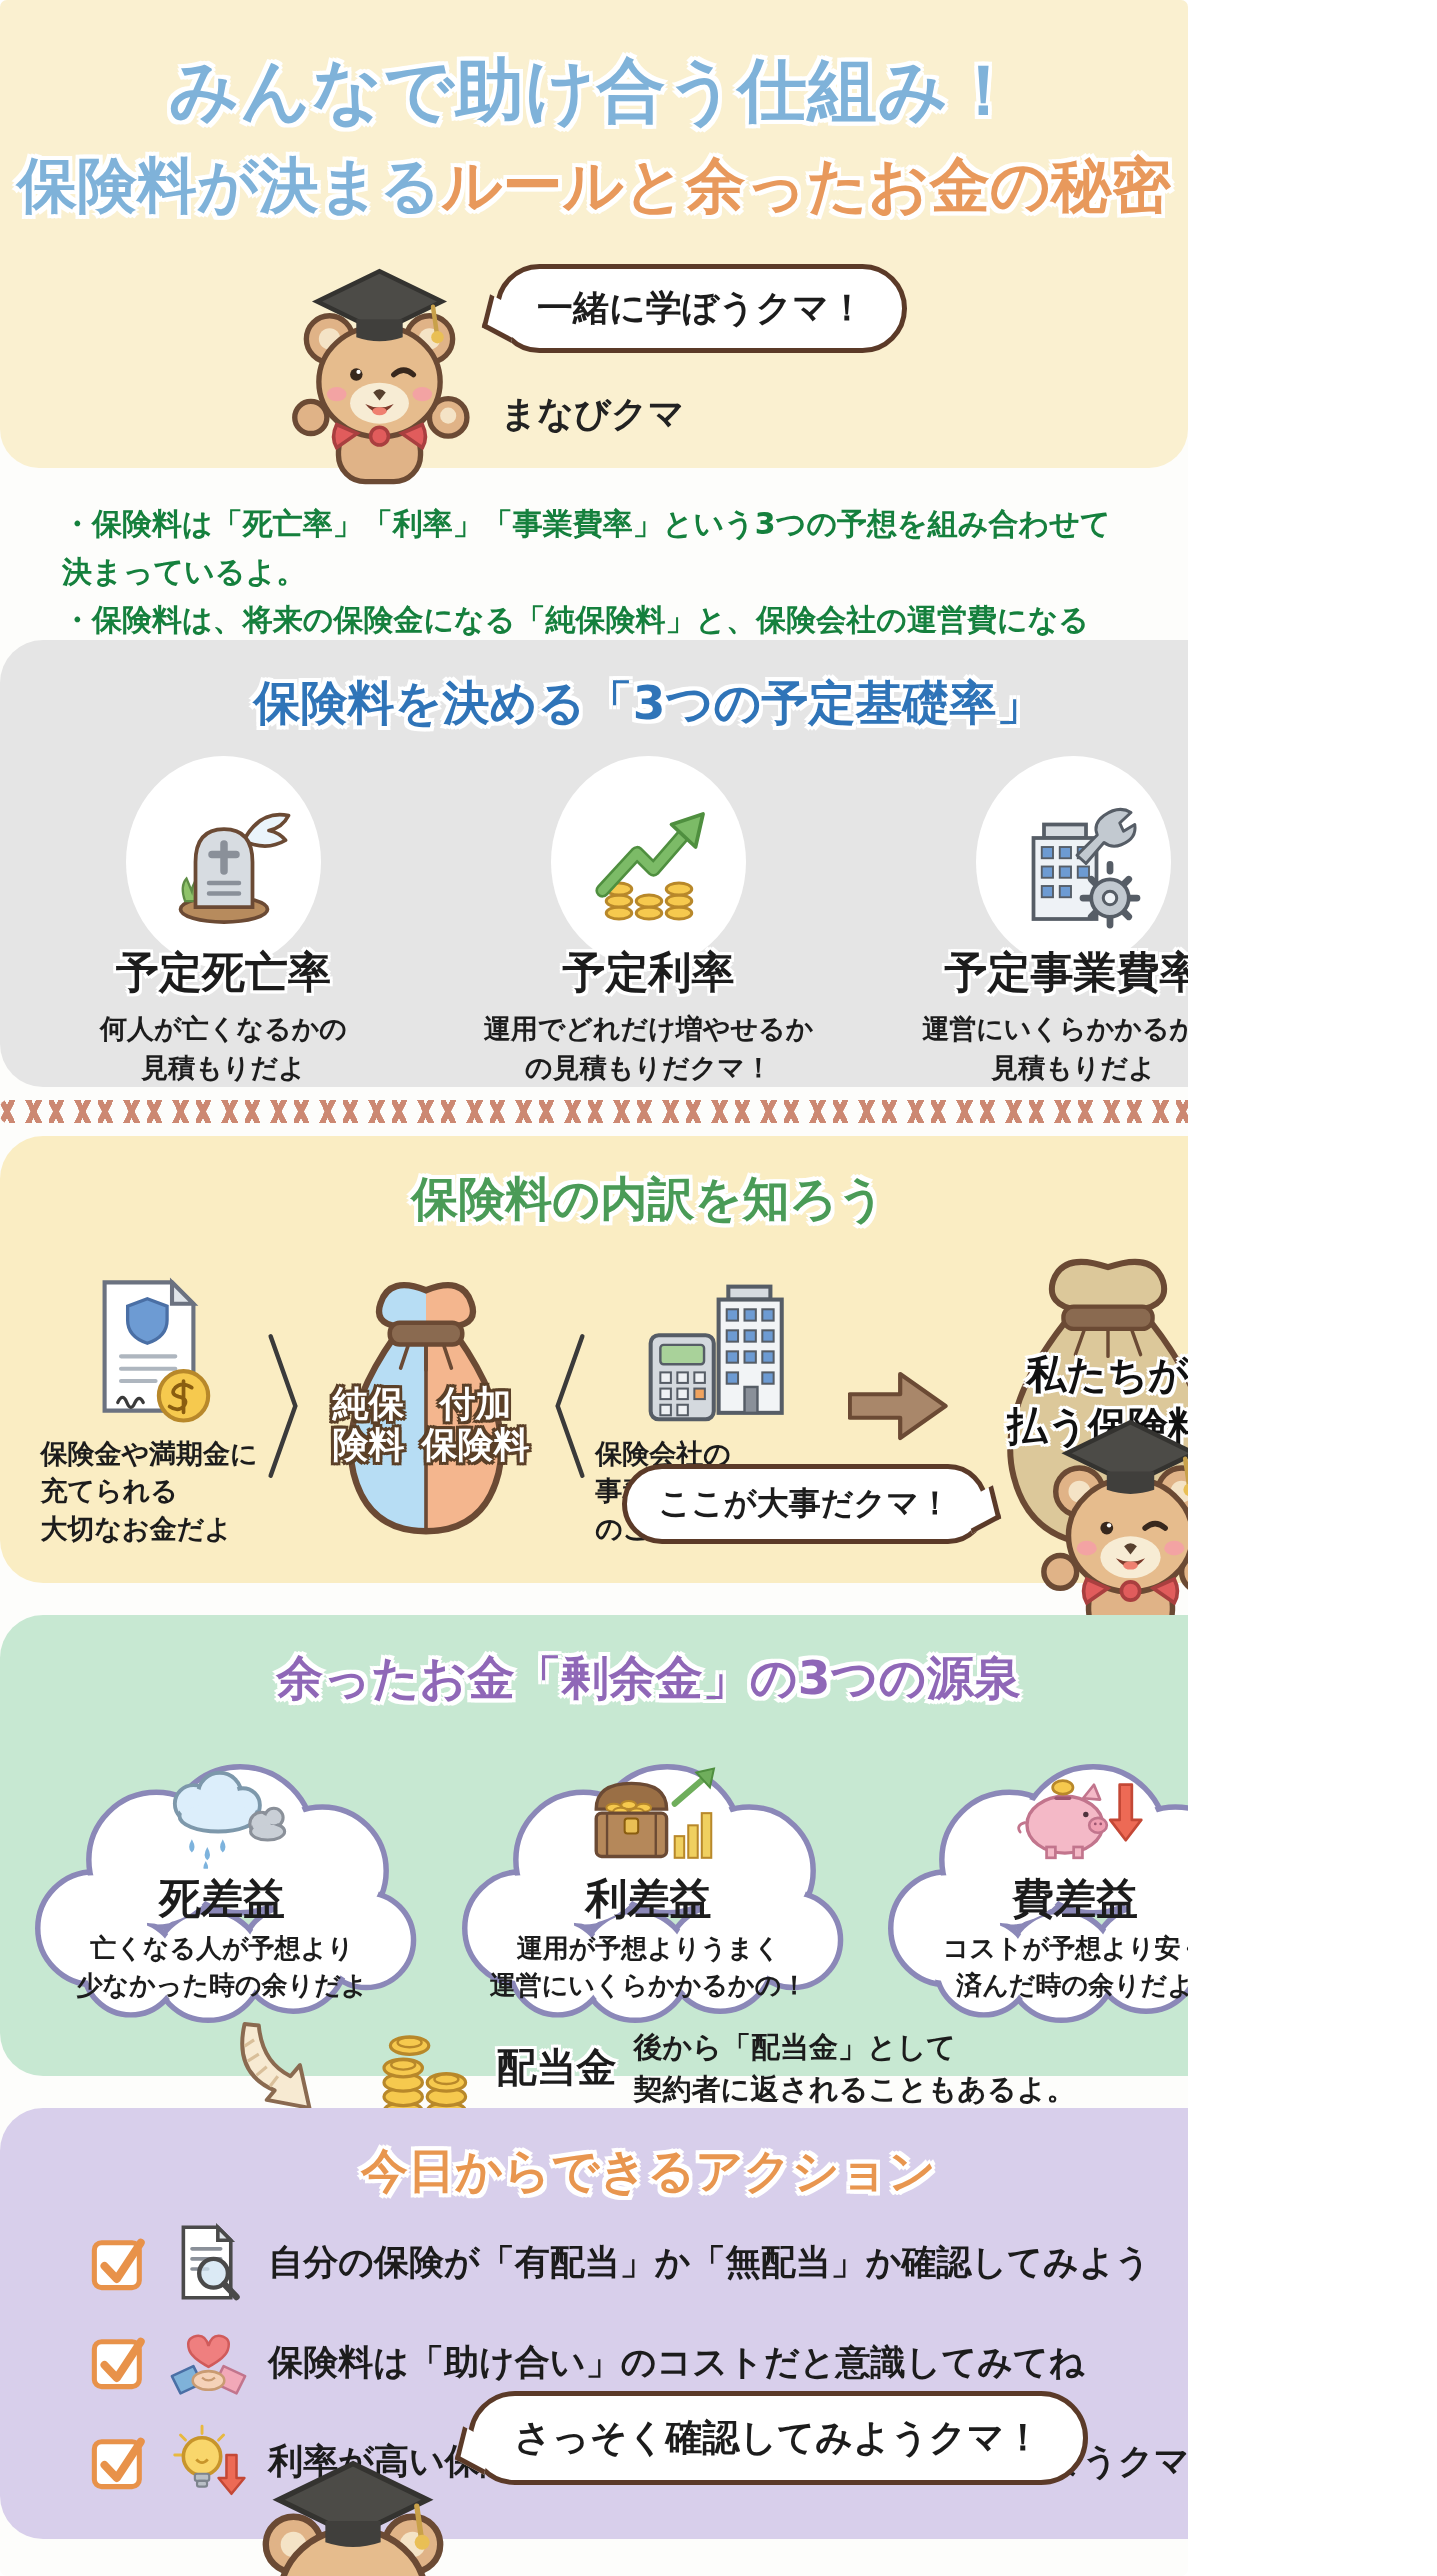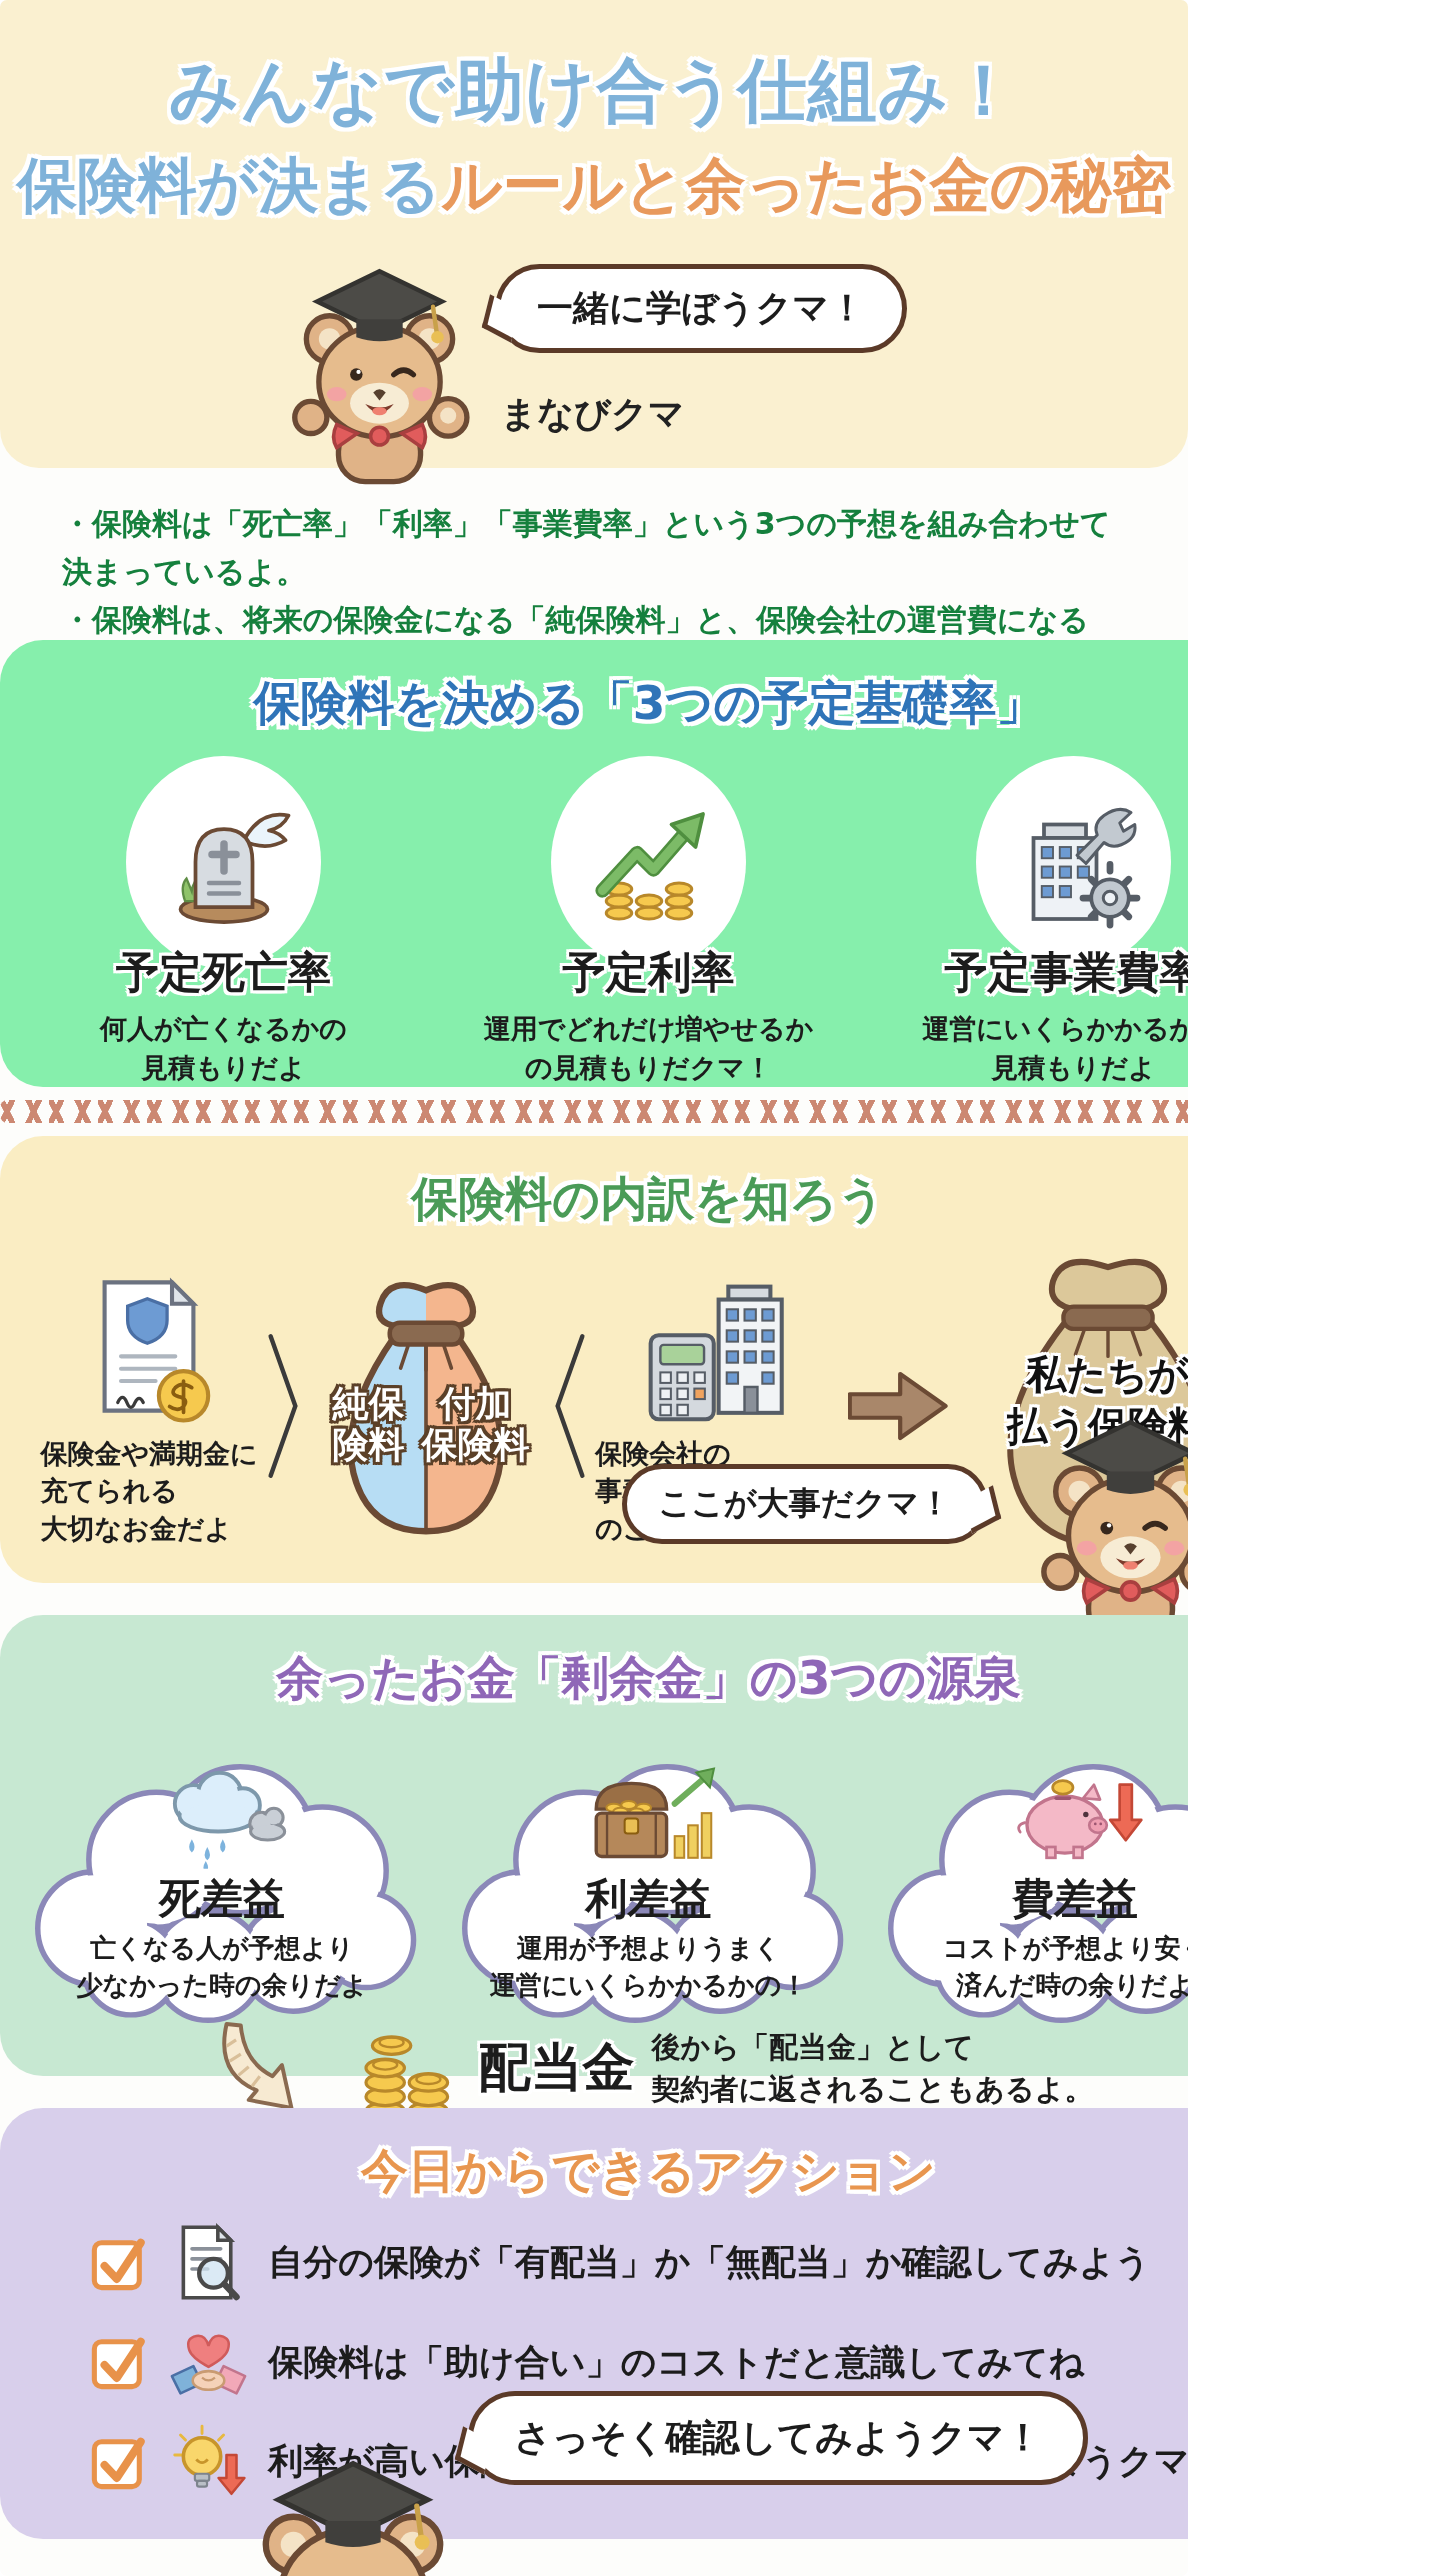--- a/index.html
+++ b/index.html
@@ -30,21 +30,21 @@
 
   
   .intro { padding:32px 62px 0 62px; height:161px; }
   .intro div { font-size:30px; line-height:1.6; color:#15803d; }
 
   
   .section { position:relative; width:1297px; margin:0 auto; border-radius:43px; }
   .section h2 { font-size:47px; text-align:center; padding-top:32px; }
 
   
-  .sec-rates { background:#86efac; height:447px; margin-top:11.2px; }
+  .sec-rates { background:#e5e5e5; height:447px; margin-top:11.2px; }
   .sec-rates h2 { color:#2f74b8; }
   .rate-cols { display:flex; justify-content:space-evenly; margin-top:20.6px; }
   .rate-col { width:403px; display:flex; flex-direction:column; align-items:center; }
   .rate-oval { width:195px; height:212px; background:#fff; border-radius:50%; display:flex; align-items:center; justify-content:center; }
   .rate-oval svg { width:150px; height:150px; }
   .rate-name { font-size:43px; margin-top:-24px; }
   .rate-desc { font-size:27px; text-align:center; margin-top:7.5px; line-height:1.45; }
   .zigzag { width:1254px; height:22.5px; margin:13px auto 0 auto;
     background:
       repeating-linear-gradient(64deg, transparent 0 8.4px, #cc8872 8.4px 14px, transparent 14px 24px),
@@ -75,21 +75,21 @@
   .clouds { display:flex; justify-content:space-between; padding:0 17px; margin-top:13px; }
   .cloud { position:relative; width:410px; height:301px; }
   .cloud > svg.bg { position:absolute; inset:0; width:100%; height:100%; }
   .cloud-content { position:relative; display:flex; flex-direction:column; align-items:center; padding-top:37px; }
   .cloud-content svg.ic { width:140px; height:109px; }
   .cloud-name { font-size:42px; margin-top:1.9px; }
   .cloud-desc { font-size:26px; text-align:center; line-height:1.42; margin-top:3.7px; }
   .dividend-row { display:flex; align-items:center; justify-content:center; gap:17px; margin-top:-13px; }
   .dividend-row .curve { width:129px; height:103px; }
   .dividend-row .coins { width:112px; height:114px; }
-  .dividend-label { font-size:52px; }
+  .dividend-label { font-size:40px; }
   .dividend-caption { font-size:29px; line-height:1.45; }
 
   
   .sec-action { background:#d8cfeb; height:431px; margin-top:32px; }
   .sec-action h2 { color:#e8964f; }
   .check-row { display:flex; align-items:center; gap:20.6px; margin:20.6px 0 0 90px; }
   .check-row .cb { width:58px; height:58px; flex:0 0 auto; }
   .check-row .ic { width:79px; height:79px; flex:0 0 auto; }
   .check-text { font-size:35px; }
   .action-bear { position:absolute; left:236px; bottom:-182px; width:234px; height:266px; }

